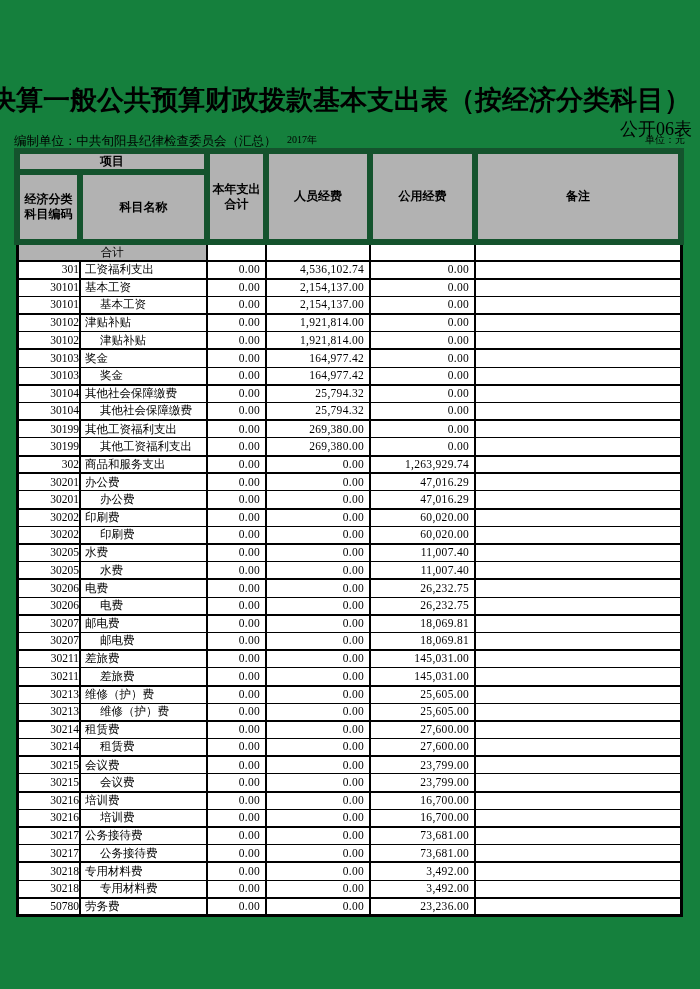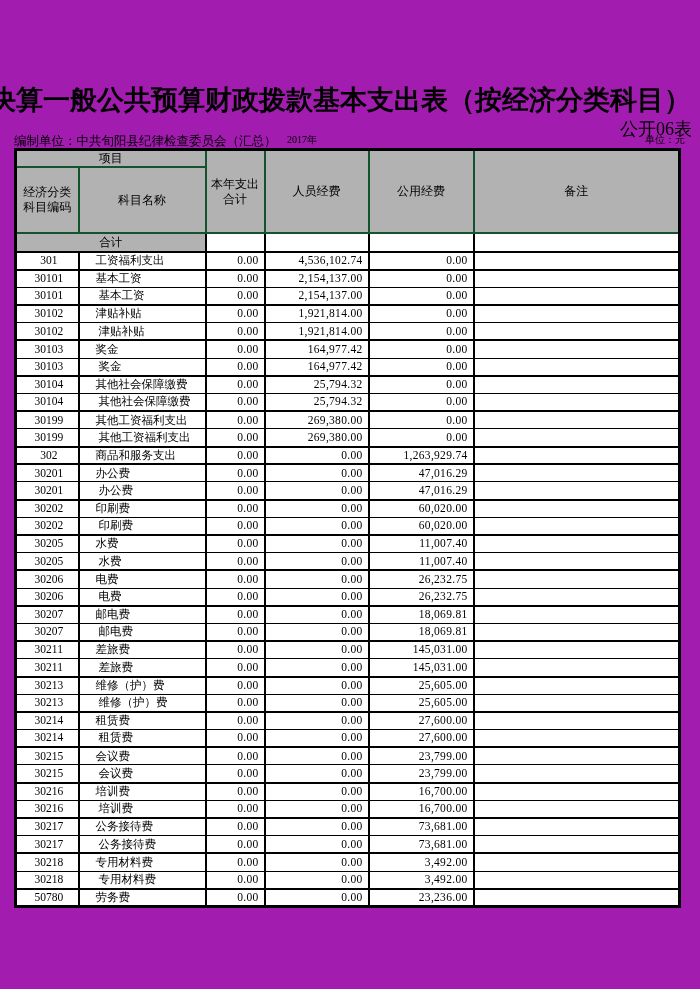--- a/index.html
+++ b/index.html
@@ -1,55 +1,55 @@
 <!DOCTYPE html>
 <html><head>
 <meta charset="utf-8">
 <style>
   html,body { margin:0; padding:0; background:#ffffff; }
   .page {
-    position:relative; width:700px; height:989px; background:#a21caf;
+    position:relative; width:700px; height:989px; background:#15803d;
     overflow:hidden; color:#000;
     font-family:"Liberation Serif","DejaVu Serif",serif;
   }
   .title {
     position:absolute; left:-11px; top:82px;
     font-family:"Liberation Sans","DejaVu Sans",sans-serif;
     font-weight:bold; font-size:27px; white-space:nowrap; color:#000;
   }
   .form-code { position:absolute; top:117px; right:8px; font-size:18px;font-family:Liberation Serif, serif; }
   .unit-label { position:absolute; top:133px; right:15px; font-size:10px; }
   .prepared  { position:absolute; top:133px; left:14px;  font-size:12.5px; white-space:nowrap; }
   .year      { position:absolute; top:133px; left:287px; font-size:10px; }
 
   table.budget-table {
     position:absolute; left:14px; top:148px; width:664px;
     border-collapse:collapse; table-layout:fixed;
     border:3px solid #000;
     font-family:"Liberation Serif","DejaVu Serif",serif;
   }
   .budget-table th {
-    background:#b2b2b2; border:2px solid #14532d;
-    font-weight:normal; font-size:12px; text-align:center;
+    background:#b2b2b2; border:6px solid #14532d;
+    font-weight:bold; font-size:12px; text-align:center;
     padding:0 2px; line-height:1.25; overflow:hidden;
   }
   .hrow1 th { height:14px; }
   .hrow2 th { height:64px; }
   .budget-table td {
     border:2px solid #000; border-bottom:0;
     font-size:11.5px; padding:0; line-height:1; overflow:hidden;
     white-space:nowrap; background:#fff;
   }
   tr.child-row td { border-top:1px solid #000; }
   tbody tr { height:17.7px; }
   tr.total-row { height:19px;margin-top:36px; }
   td.gray { background:#b2b2b2; }
   .total-label { text-align:center; font-size:12px; }
-  td.cell-code   { text-align:center; padding-left:3px; }
-  td.cell-name   { text-align:left; padding-left:16px; }
+  td.cell-code   { text-align:right; padding-left:3px; }
+  td.cell-name   { text-align:left; padding-left:4px; }
   tr.child-row td.cell-name { padding-left:19px; }
   td.cell-num    { text-align:right; padding-right:5px; letter-spacing:0.3px; }
   td.cell-remark { text-align:left; }
 </style>
 </head>
 <body>
 
 <div class="page">
 
   <div class="title">决算一般公共预算财政拨款基本支出表（按经济分类科目）</div>

